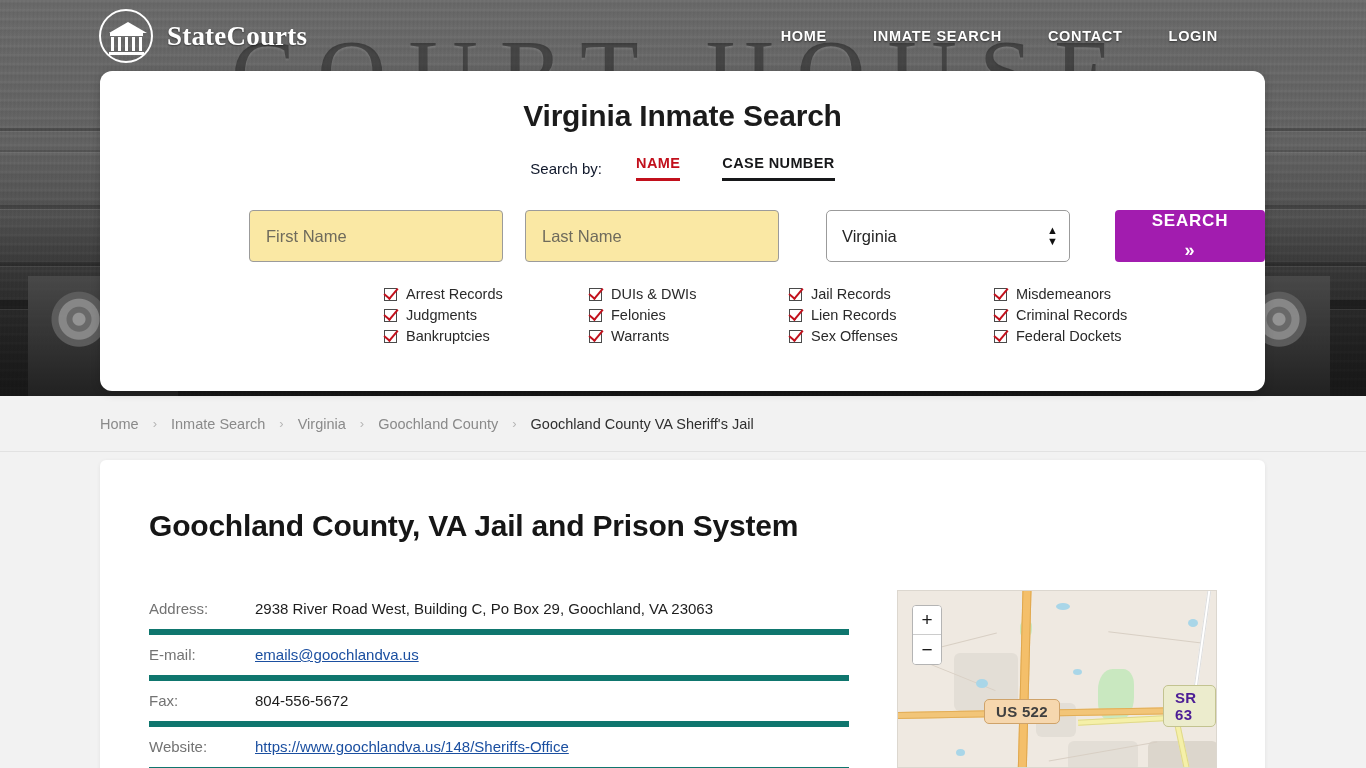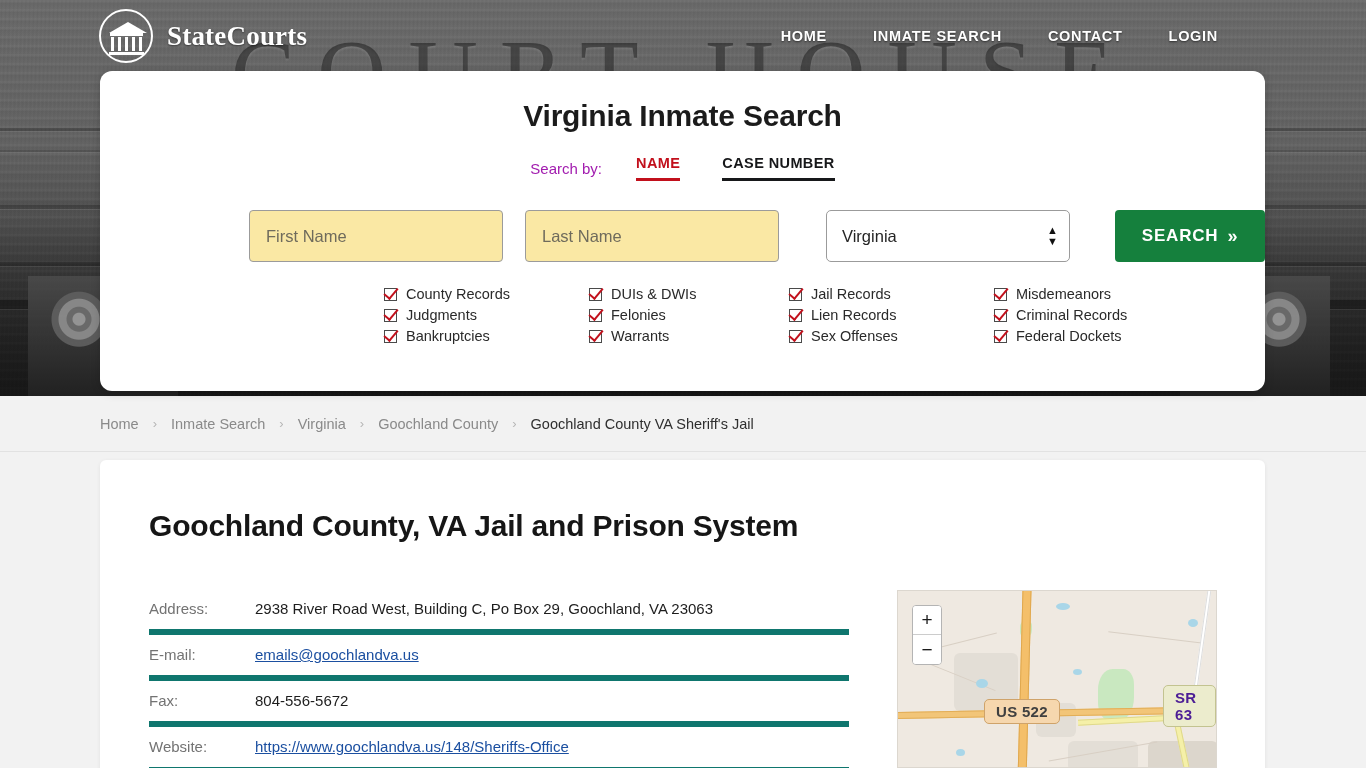--- a/index.html
+++ b/index.html
@@ -149,21 +149,21 @@
     color: #1b1b1b;
     margin: 28px 0 0 0;
     letter-spacing: -0.2px;
   }
   .searchby {
     display: flex; align-items: center; justify-content: center;
     gap: 0;
     margin-top: 22px;
   }
   .searchby-label {
-    color: #a21caf;
+    color: #0f172a;
     font-size: 15px;
     margin-right: 34px;
   }
   .tab {
     font-size: 14.5px;
     font-weight: bold;
     letter-spacing: 0.4px;
     padding-bottom: 7px;
     cursor: pointer;
   }
@@ -204,30 +204,30 @@
   }
   .stepper {
     position: absolute; right: 12px; top: 50%;
     transform: translateY(-50%);
     display: flex; flex-direction: column; gap: 4px;
     line-height: 7px; font-size: 11px; color: #111;
   }
   .btn-search {
     margin-left: 23px;
     width: 167px; height: 52px;
-    background: #15803d;
+    background: #a21caf;
     color: #fff;
     border: none;
     border-radius: 4px;
     font-size: 17px;
     font-weight: bold;
     letter-spacing: 0.8px;
     cursor: pointer;
     font-family: "Liberation Sans", sans-serif;
-    display: flex; align-items: center; justify-content: center; gap: 9px;
+    display: flex; align-items: center; justify-content: center; gap: 9px; flex-direction: column;
   }
   .btn-search .chev { font-size: 18px; }
 
   .checkgrid {
     display: grid;
     grid-template-columns: 205px 200px 205px 200px;
     row-gap: 5px;
     margin: 24px 0 0 284px;
   }
   .chkitem { display: flex; align-items: center; gap: 9px; font-size: 14.5px; color: #2a2a2a; }
@@ -467,21 +467,21 @@
     </div>
     <button class="btn-search">
       <span>SEARCH</span>
       <span class="chev">»</span>
     </button>
   </div>
 
   <div class="checkgrid">
     <div class="chkitem">
         <span class="chkbox"></span>
-        <span>County Records</span>
+        <span>Arrest Records</span>
       </div>
     <div class="chkitem">
         <span class="chkbox"></span>
         <span>DUIs &amp; DWIs</span>
       </div>
     <div class="chkitem">
         <span class="chkbox"></span>
         <span>Jail Records</span>
       </div>
     <div class="chkitem">

